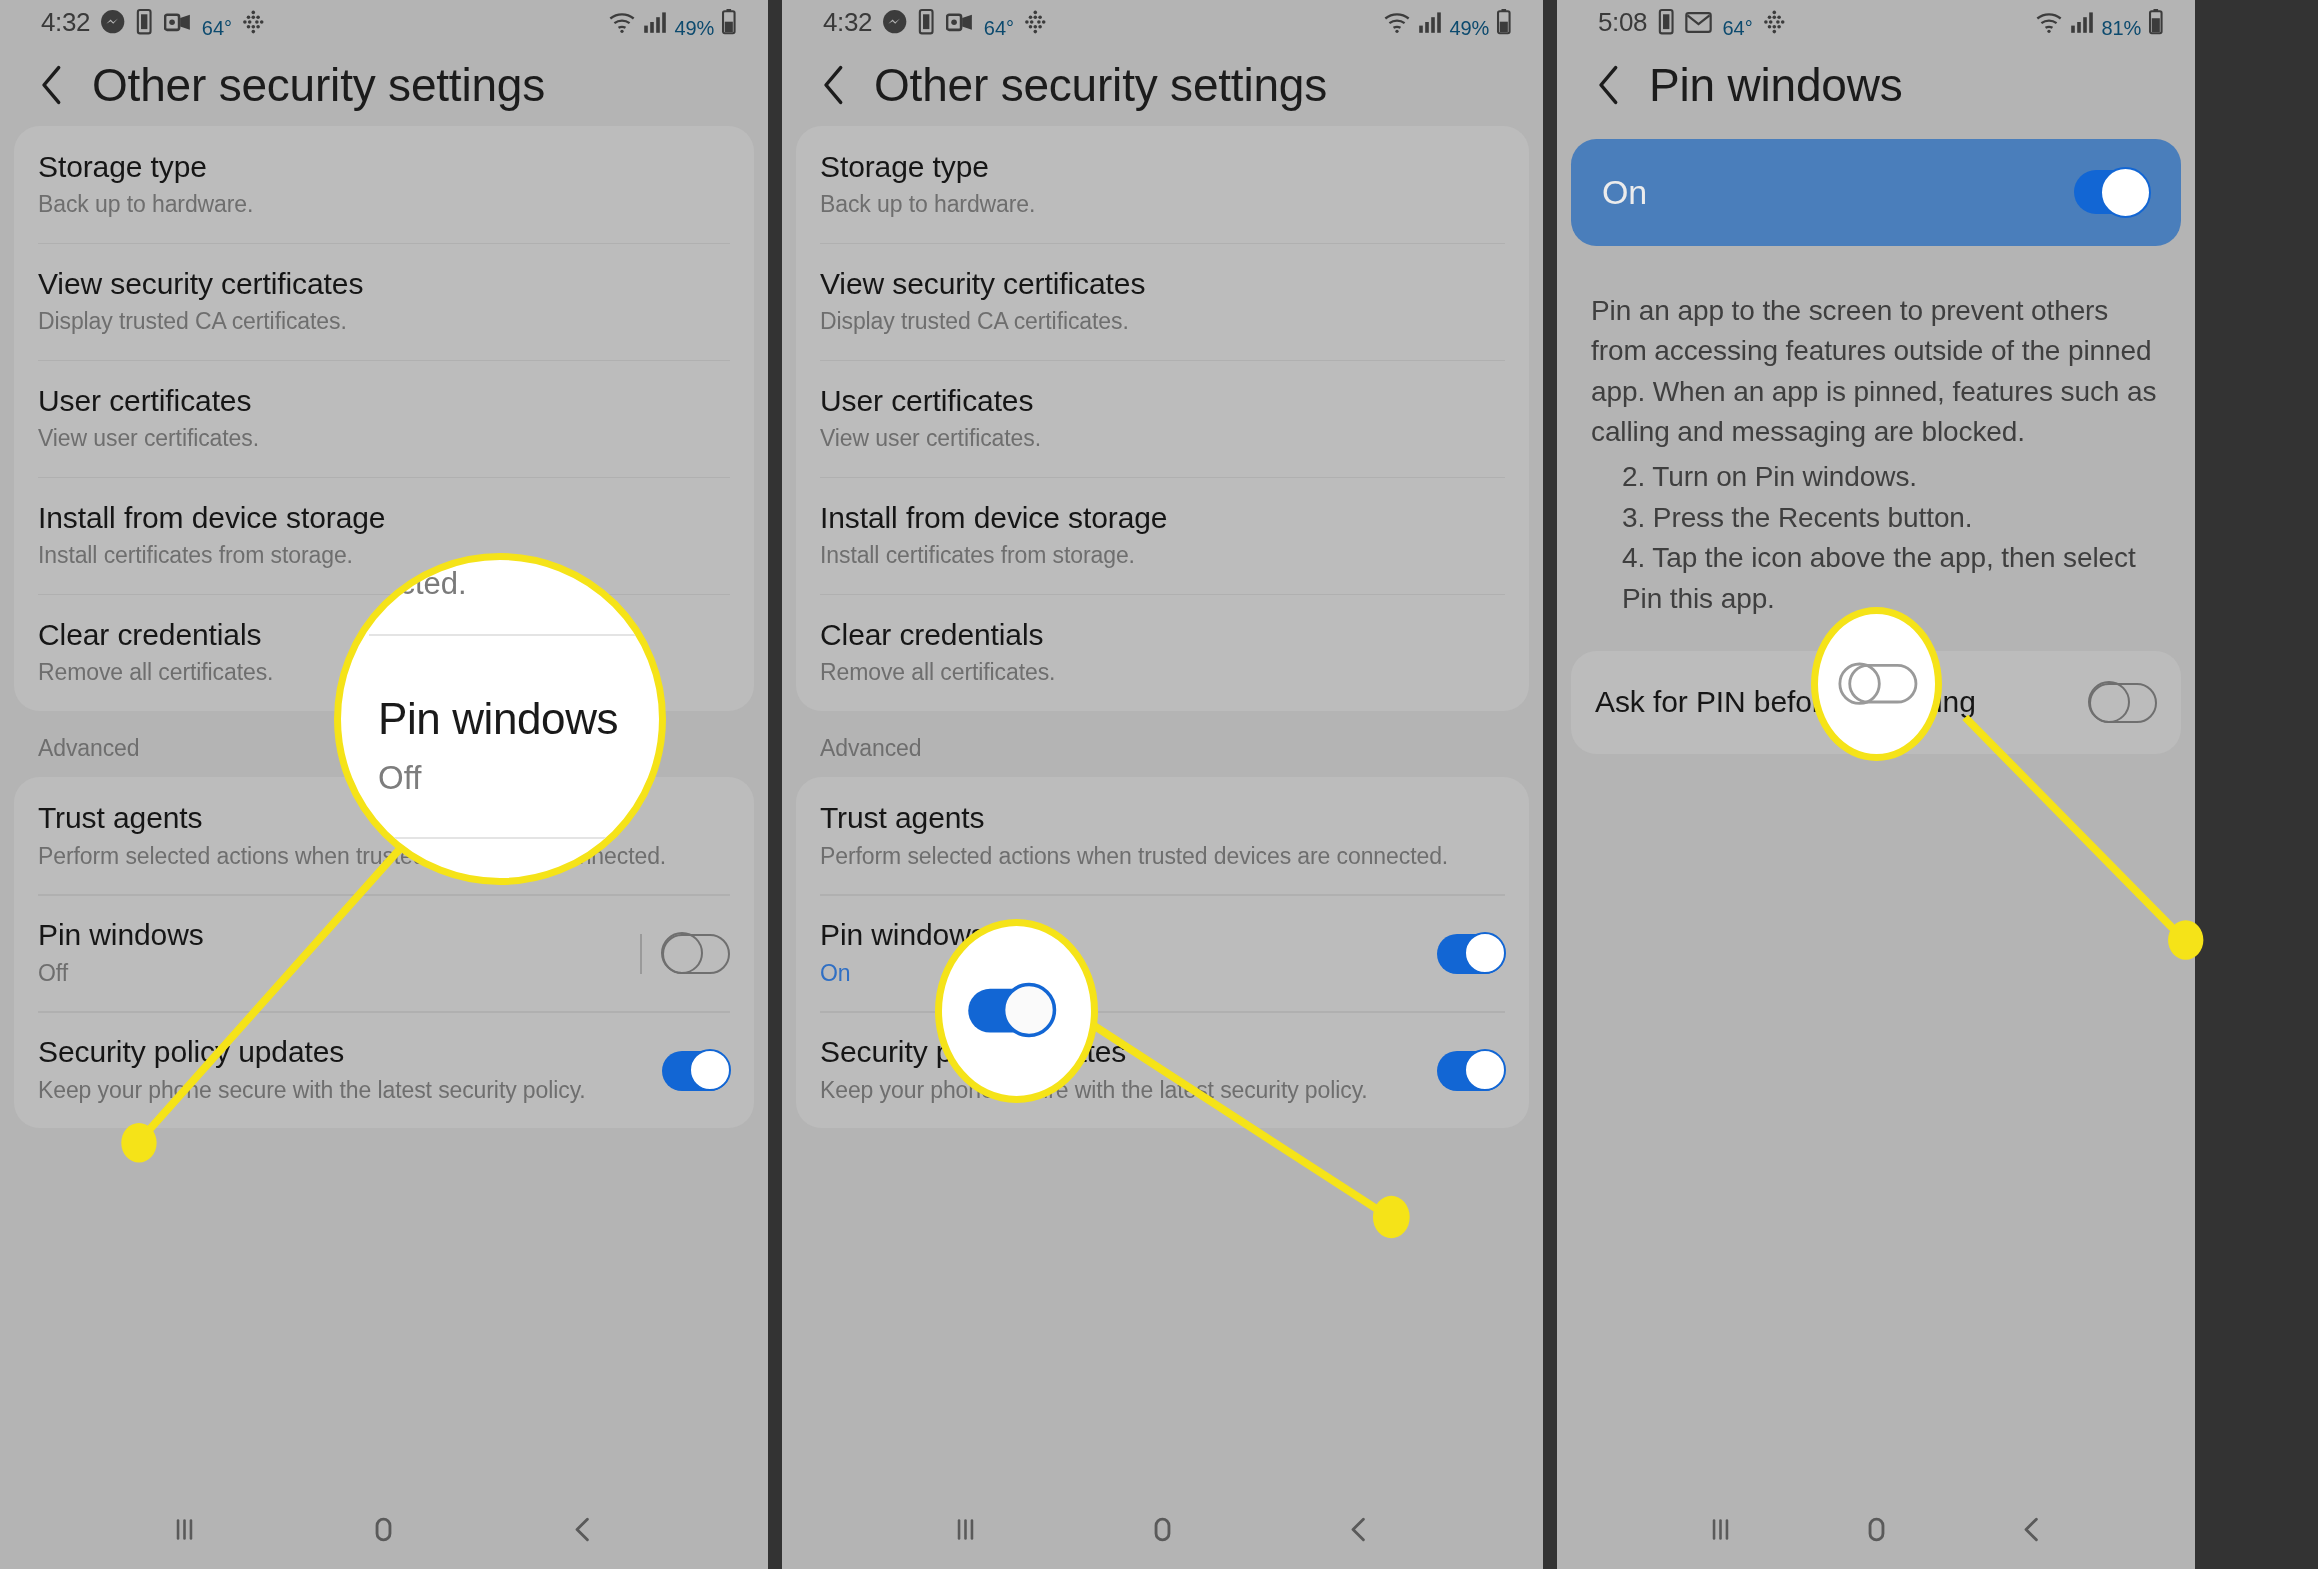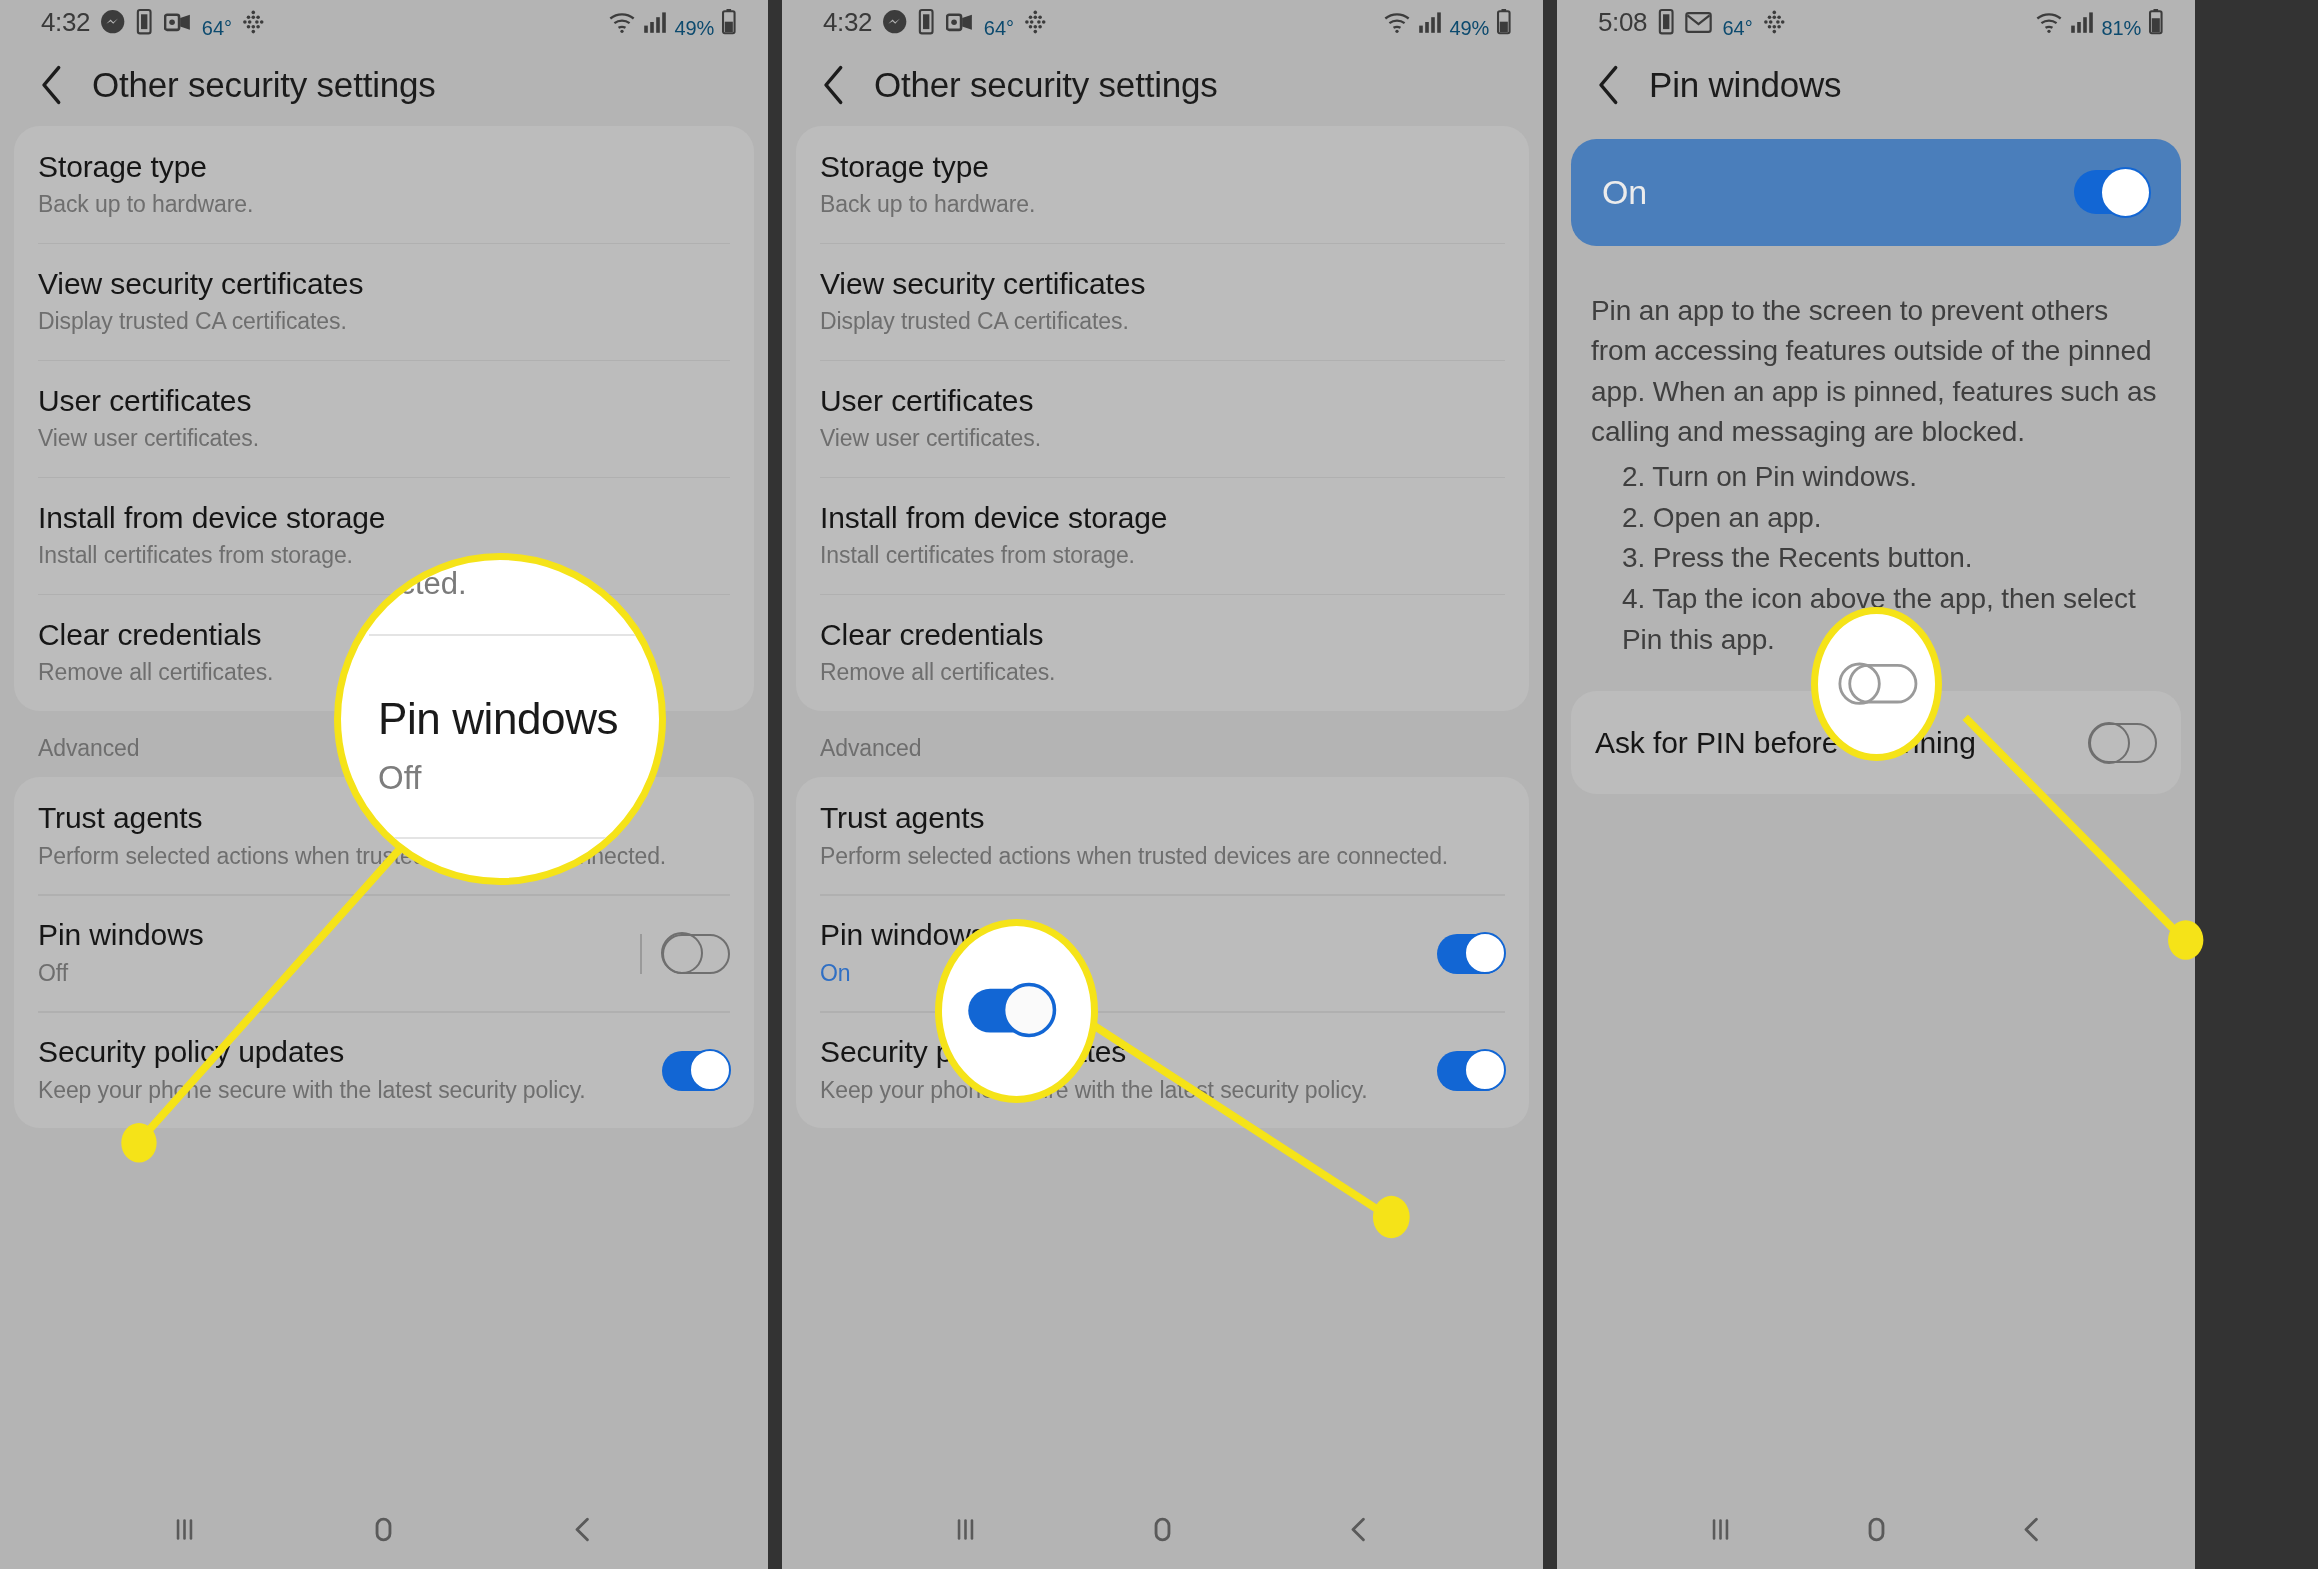--- a/index.html
+++ b/index.html
@@ -46,21 +46,21 @@
   
   .app-bar {
     height: 82px;
     display: flex;
     align-items: center;
     padding-left: 40px;
     gap: 28px;
   }
   .back-chevron { display: inline-flex; }
   .app-title {
-    font-size: 35px;
+    font-size: 46px;
     color: #1c1c1c;
     letter-spacing: -0.2px;
   }
 
   
   .card {
     margin: 0 14px;
     background: #bcbcbc;
     border-radius: 25.4px;
     padding: 0 24px;
@@ -632,21 +632,20 @@
       <div class="toggle on">
         <span class="tg-track"></span>
         <span class="tg-knob"></span>
       </div>
     </div>
 
     <div class="desc">
       <p>Pin an app to the screen to prevent others from accessing features outside of the pinned app. When an app is pinned, features such as calling and messaging are blocked.</p>
       <div class="steps">
         <div class="step">2. Turn on Pin windows.</div>
-        <div class="step">2. Open an app.</div>
         <div class="step">3. Press the Recents button.</div>
         <div class="step">4. Tap the icon above the app, then select Pin this app.</div>
       </div>
     </div>
 
     <div class="card" style="margin-top:31px">
       <div class="row" style="min-height:103px">
         <div class="row-texts">
           <div class="row-title">Ask for PIN before unpinning</div>
         </div>

